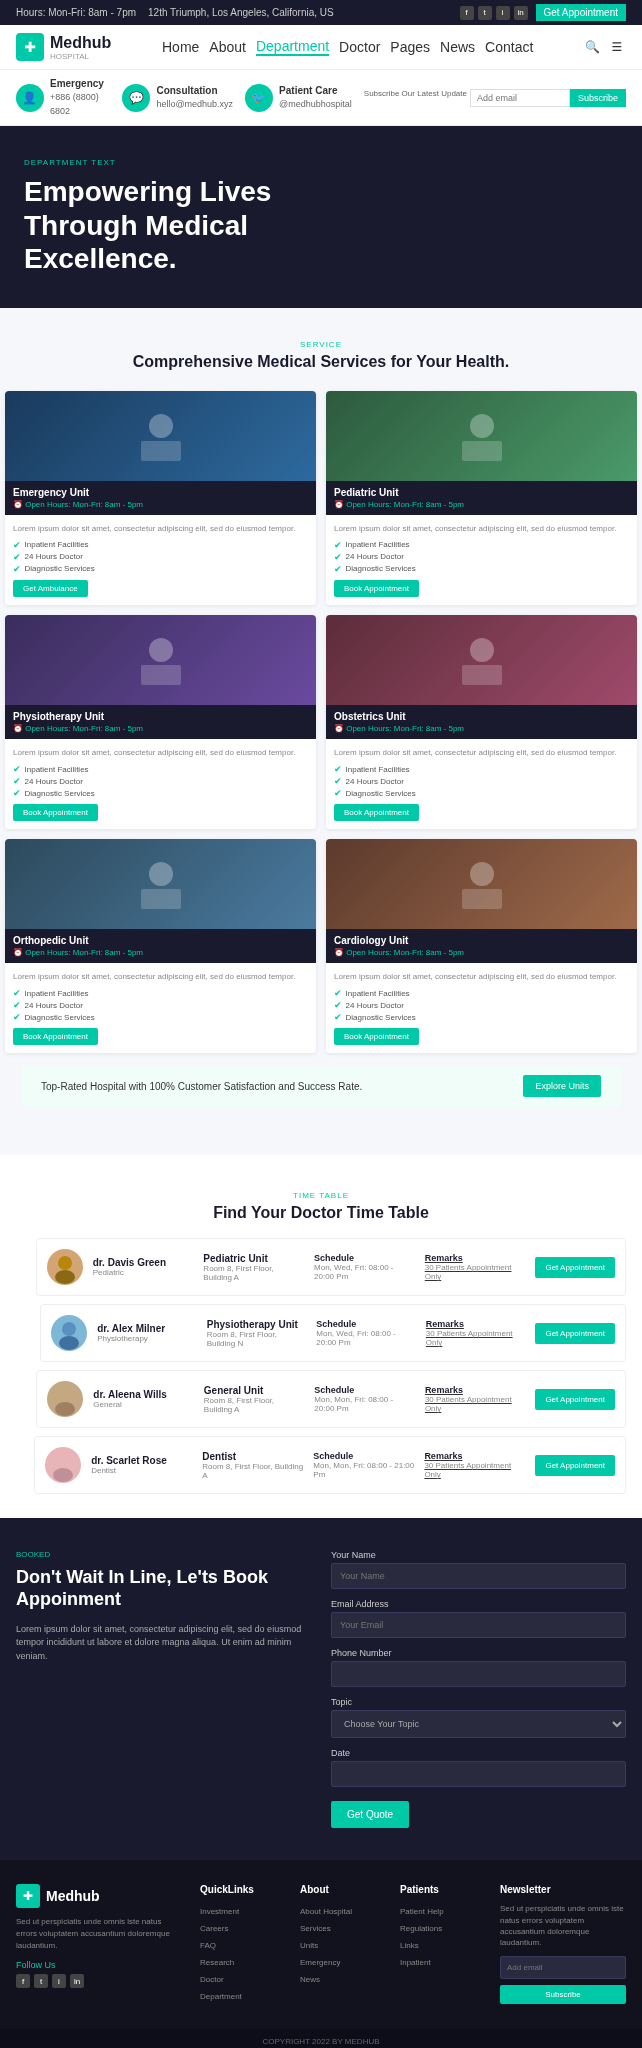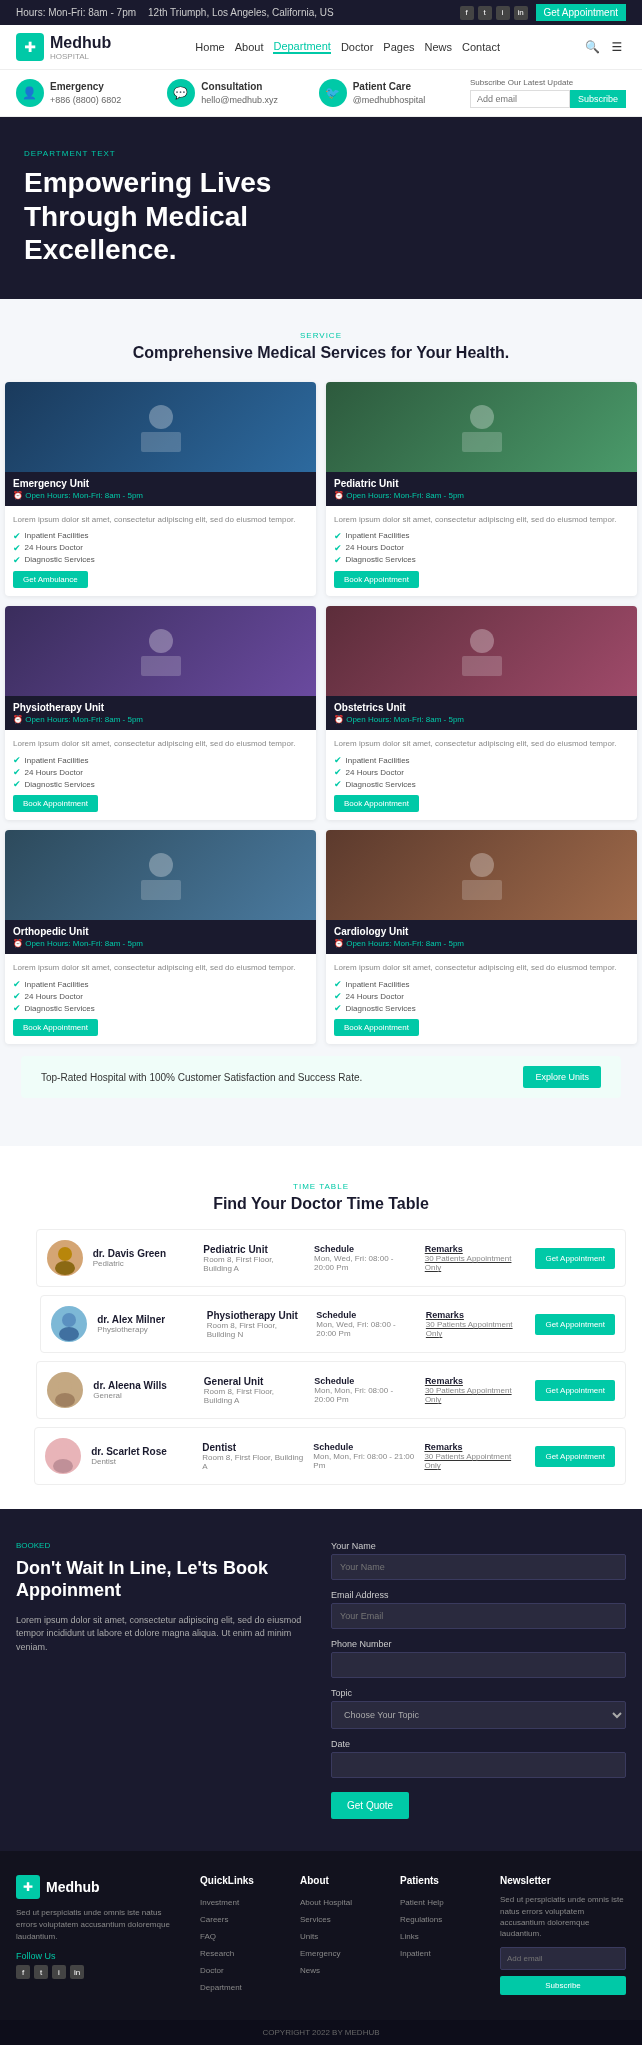--- a/index.html
+++ b/index.html
@@ -13,32 +13,32 @@
     .social-icon { width: 14px; height: 14px; background: #444; border-radius: 2px; display: inline-flex; align-items: center; justify-content: center; font-size: 8px; color: #fff; }
     .appointment-btn-top { background: #00c9a7; color: #fff; padding: 3px 8px; border: none; font-size: 10px; cursor: pointer; }
 
     
     .header { background: #fff; padding: 8px 16px; display: flex; align-items: center; justify-content: space-between; border-bottom: 1px solid #eee; }
     .logo { display: flex; align-items: center; gap: 6px; }
     .logo-icon { width: 28px; height: 28px; background: #00c9a7; border-radius: 4px; display: flex; align-items: center; justify-content: center; color: #fff; font-size: 14px; }
     .logo-text { font-size: 16px; font-weight: bold; color: #1a1a2e; }
     .logo-sub { font-size: 8px; color: #999; display: block; }
     nav { display: flex; gap: 10px; align-items: center; }
-    nav a { font-size: 11px; color: #333; text-decoration: none; }
+    nav a { font-size: 14px; color: #333; text-decoration: none; }
     nav a.active { color: #00c9a7; border-bottom: 2px solid #00c9a7; }
     .nav-icons { display: flex; gap: 6px; }
     .nav-icon { width: 18px; height: 18px; display: flex; align-items: center; justify-content: center; font-size: 12px; cursor: pointer; }
 
     
     .info-bar { background: #fff; padding: 8px 16px; display: flex; gap: 12px; align-items: center; border-bottom: 1px solid #eee; }
     .info-item { display: flex; align-items: center; gap: 6px; flex: 1; }
     .info-icon-circle { width: 28px; height: 28px; background: #00c9a7; border-radius: 50%; display: flex; align-items: center; justify-content: center; color: #fff; font-size: 12px; flex-shrink: 0; }
     .info-text { font-size: 9px; color: #666; }
     .info-text strong { display: block; color: #333; font-size: 10px; }
-    .subscribe-box { display: flex; flex-direction: column; gap: 3px; }
+    .subscribe-box { display: flex; flex-direction: row; gap: 3px; }
     .subscribe-label { font-size: 8px; color: #666; }
     .subscribe-input-row { display: flex; }
     .subscribe-input { padding: 3px 6px; border: 1px solid #ddd; font-size: 9px; width: 100px; }
     .subscribe-btn { background: #00c9a7; color: #fff; border: none; padding: 3px 8px; font-size: 9px; cursor: pointer; }
 
     
     .hero { background: #1a1a2e; color: #fff; padding: 32px 24px; min-height: 180px; position: relative; }
     .hero-tag { font-size: 8px; color: #00c9a7; text-transform: uppercase; letter-spacing: 1px; margin-bottom: 8px; }
     .hero h1 { font-size: 28px; font-weight: bold; line-height: 1.2; color: #fff; }
 

